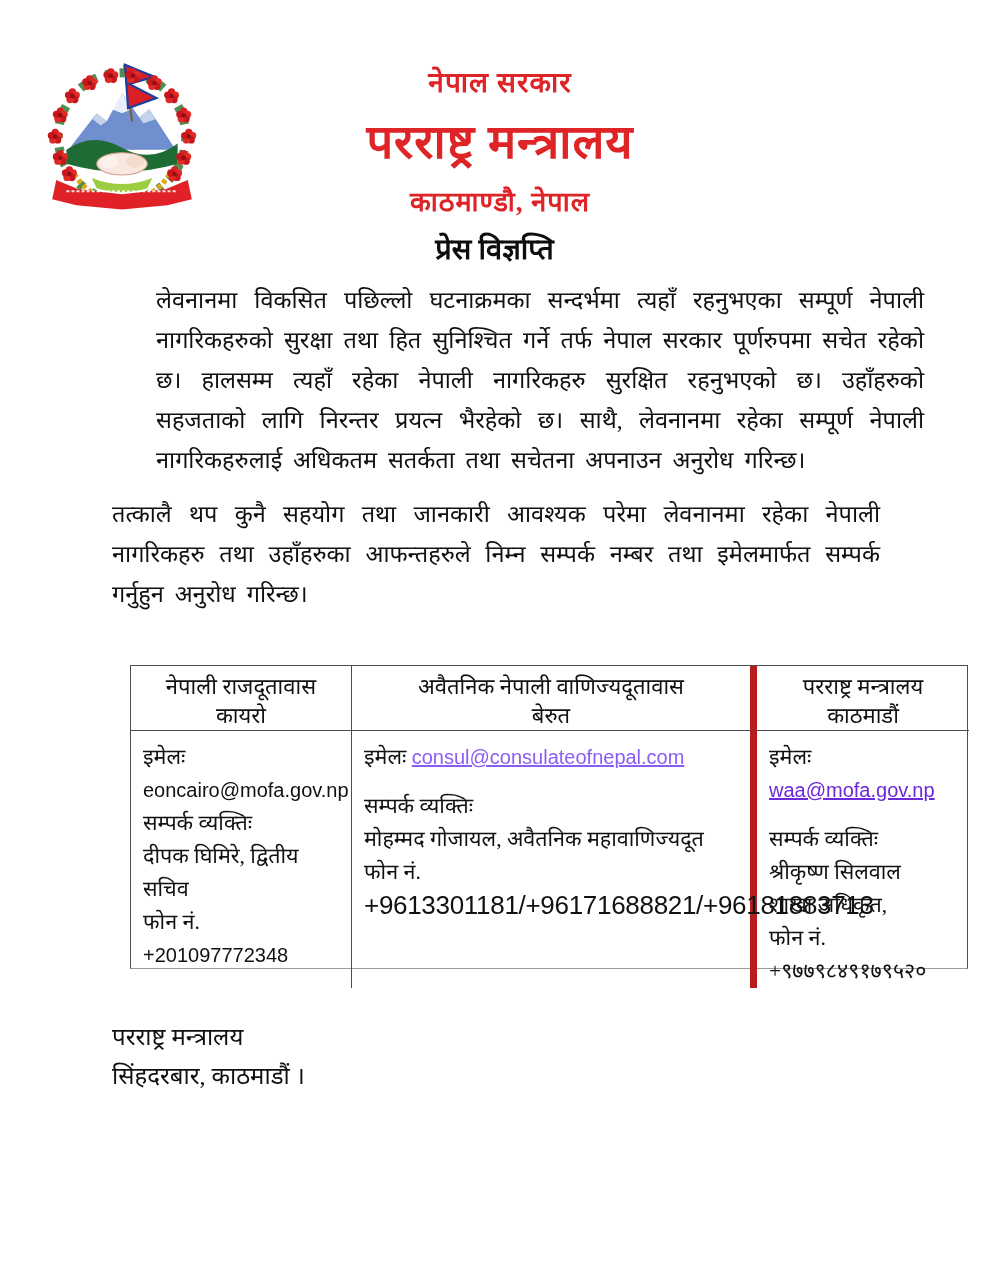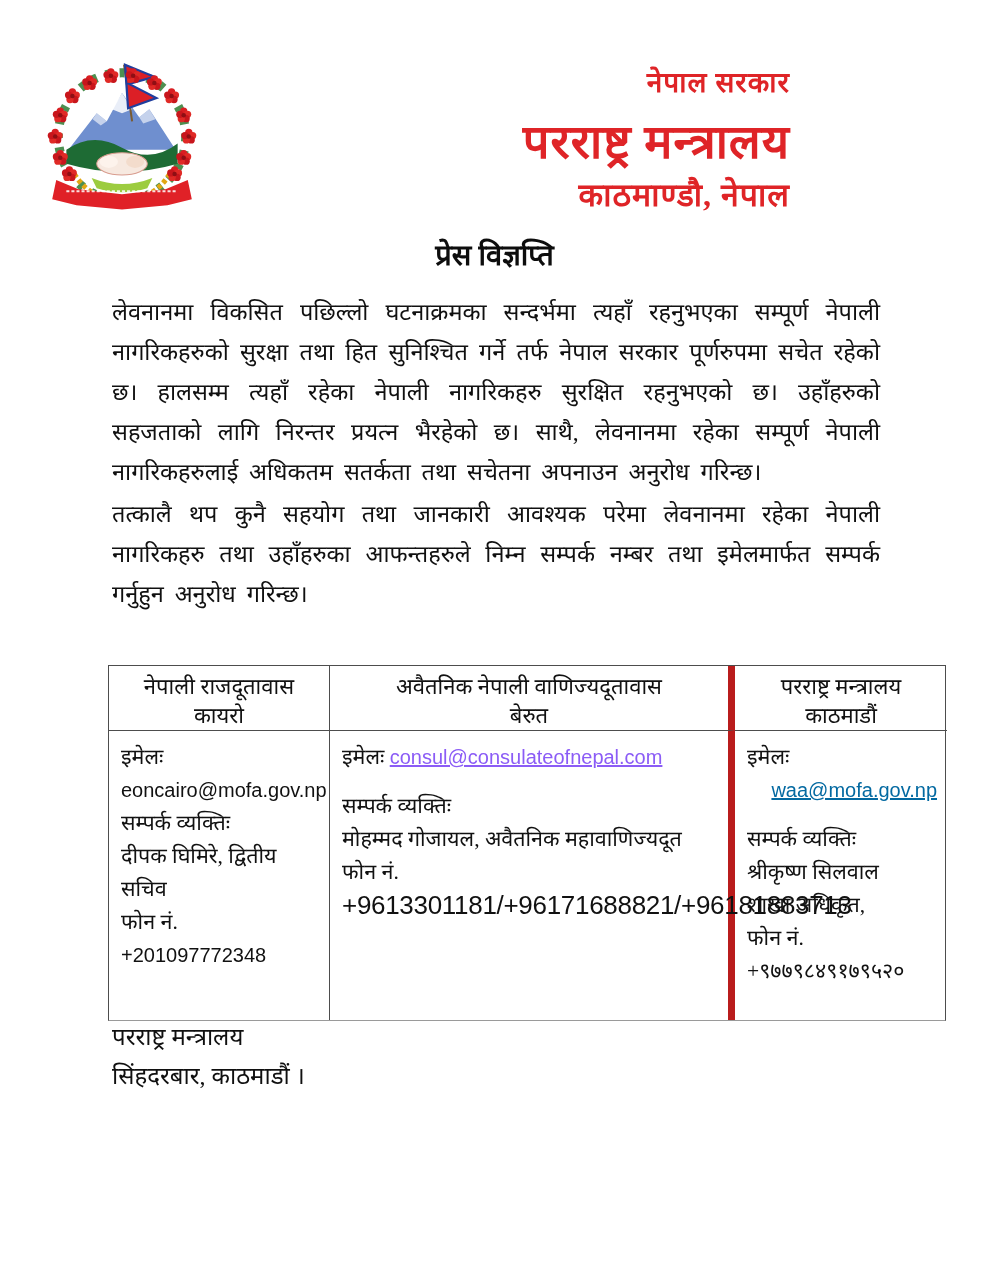--- a/index.html
+++ b/index.html
@@ -15,53 +15,53 @@
   }
   .emblem {
     position: absolute;
     left: 36px; top: 50px;
     width: 172px; height: 168px;
   }
   .hdr {
     position: absolute;
     left: 210px; top: 62px;
     width: 580px;
-    text-align: right;
+    text-align: center;
     color: #df2427;
     font-weight: bold;
   }
   .hdr .govt { font-size: 28px; letter-spacing: 1px; }
   .hdr .ministry { font-size: 47px; margin-top: 8px; letter-spacing: 1px; }
-  .hdr .loc { font-size: 32px; letter-spacing: 1px; }
+  .hdr .loc { font-size: 27px; margin-top: 10px; letter-spacing: 1px; }
   .doc-title {
     position: absolute;
-    left: 0; top: 234px;
+    left: 0; top: 228px;
     width: 100%;
     text-align: center;
     font-size: 29px;
     font-weight: bold;
     color: #0d0d0d;
   }
   .para {
     position: absolute;
     left: 112px;
     width: 768px;
     font-size: 23.5px;
     line-height: 40px;
     text-align: justify;
     text-justify: inter-word;
     word-spacing: 5px;
     color: #101010;
   }
-  .para1 { top: 292px; }
+  .para1 { top: 280px; margin-left: 44px; }
   .para2 { top: 494px; font-family: Liberation Serif, serif; }
   .ctable {
     position: absolute;
-    left: 108px; top: 665px;
-    width: 838px; height: 356px;
+    left: 130px; top: 665px;
+    width: 838px; height: 304px;
     display: grid;
     grid-template-columns: 220px 406px 212px;
     grid-template-rows: 65px 1fr;
     border: 1px solid #4d4d4d;
     border-bottom-color: #9a9a9a;
     font-size: 21.5px;
   }
   .th {
     border-bottom: 1px solid #4d4d4d;
     text-align: center;
@@ -69,21 +69,21 @@
     line-height: 29px;
     font-size: 22px;
   }
   .td { padding: 10px 10px 0 12px; }
   .c2 { border-left: 1px solid #4d4d4d; border-right: 7px solid #b91c1c; }
   .cell-line { line-height: 33px; }
   .gap-top { margin-top: 16px; }
   .latin { font-family: "Liberation Sans", "DejaVu Sans", sans-serif; font-size: 20px; }
   .latin-sm { font-family: "Liberation Sans", "DejaVu Sans", sans-serif; font-size: 26px; letter-spacing: -0.3px; }
   .link-teal { color: #8b5cf6; text-decoration: underline; }
-  .link-dark { color: #0369a1; text-decoration: underline; text-align: right; }
+  .link-dark { color: #6d28d9; text-decoration: underline; }
   .footer {
     position: absolute;
     left: 112px; top: 1018px;
     font-size: 24px;
     line-height: 39px;
     color: #101010;
   }
 </style>
 </head>
 <body>

